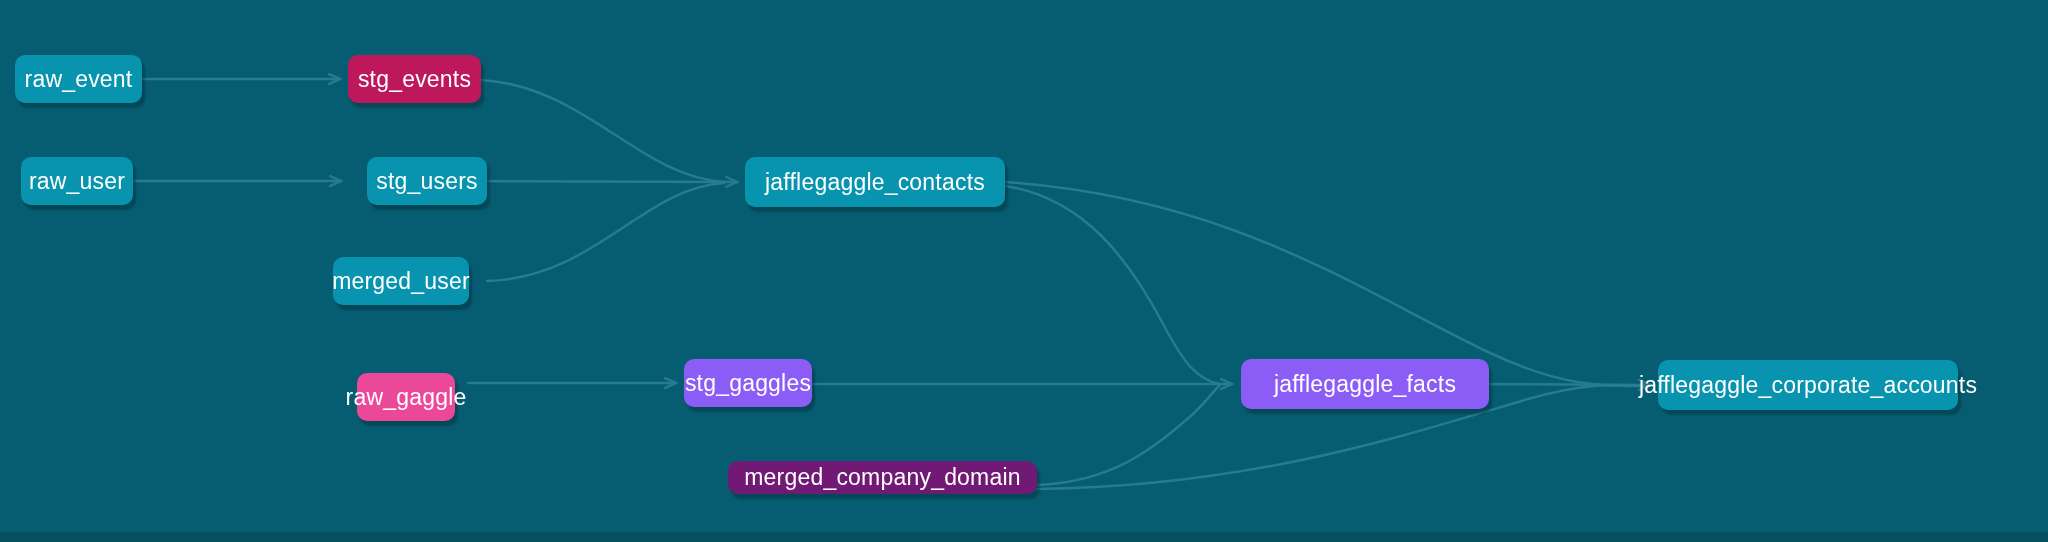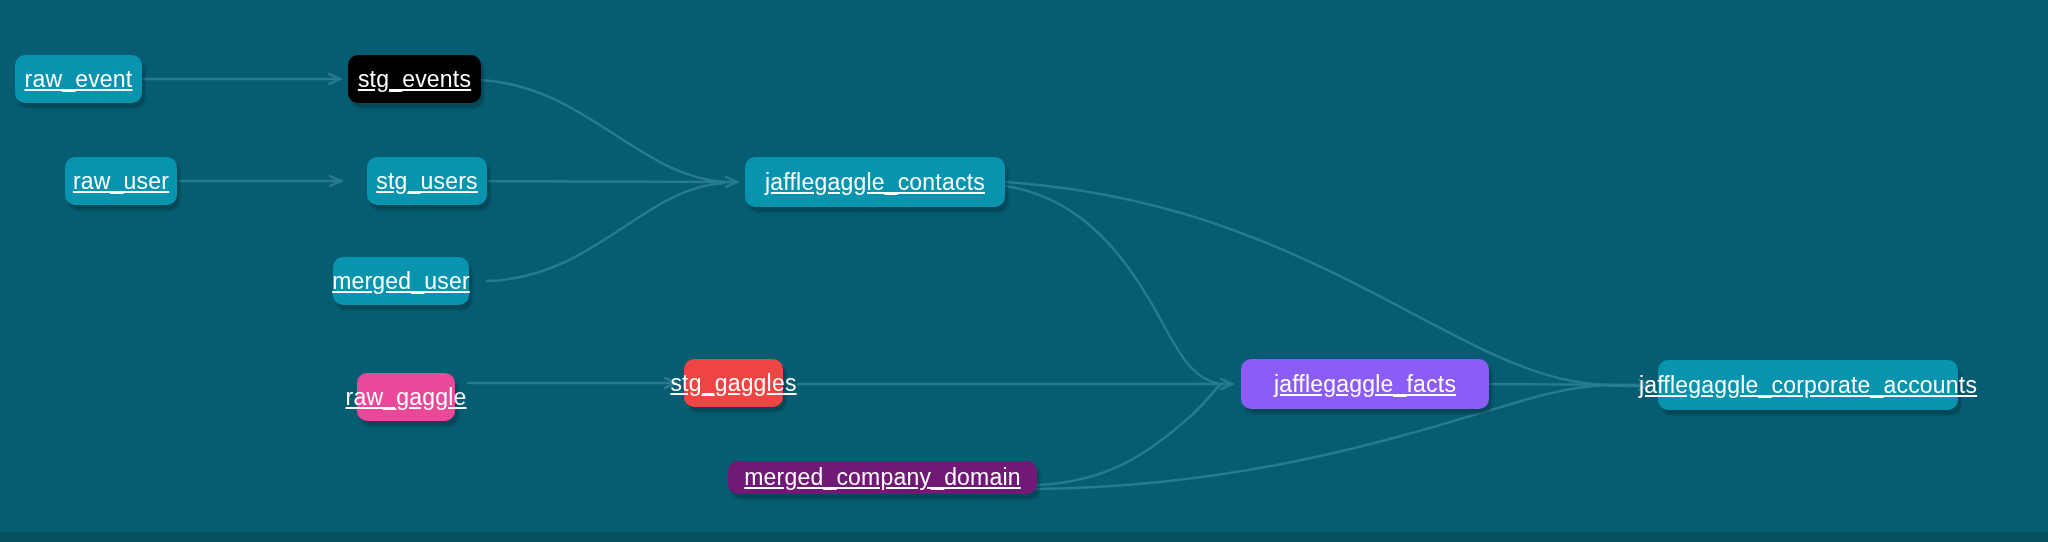--- a/index.html
+++ b/index.html
@@ -35,21 +35,20 @@
     color: #ffffff;
     font-size: 23px;
     letter-spacing: 0.2px;
     text-align: left;
     white-space: nowrap;
     display: flex;
     align-items: center;
     justify-content: center;
     box-shadow: 3px 5px 2px rgba(3, 42, 53, 0.40);
     cursor: pointer;
-    text-decoration: underline;
   }
   .node span {
     pointer-events: none;
   }
   .footer-bar {
     position: absolute;
     left: 0;
     bottom: 0;
     width: 100%;
     height: 10px;
@@ -78,39 +77,39 @@
         <path d="M1037,485 C1112,482 1152,450 1193,414 C1210,398 1215,389 1220,385" stroke="#2a7c90"></path>
         <path d="M1037,489 C1255,487 1415,432 1528,399 C1588,382 1612,385 1646,386" stroke="#2a7c90"></path>
         <path d="M1453,384 L1650,385" stroke="#2a7c90" marker-end="url(#arrow)"></path>
       </g>
   </svg>
 
   <div id="nodeLayer">
       <div class="node" style="left: 15px; top: 55px; width: 127px; height: 48px; background: rgb(8, 148, 174); color: rgb(255, 255, 255);">
         <span>raw_event</span>
       </div>
-      <div class="node" style="left: 348px; top: 55px; width: 133px; height: 48px; background: #000000; color: rgb(255, 255, 255);">
+      <div class="node" style="left: 348px; top: 55px; width: 133px; height: 48px; background: #be185d; color: rgb(255, 255, 255);">
         <span>stg_events</span>
       </div>
-      <div class="node" style="left: 21px; top: 157px; width: 112px; height: 48px; background: rgb(8, 148, 174); color: rgb(255, 255, 255); margin-left: 44px;">
+      <div class="node" style="left: 21px; top: 157px; width: 112px; height: 48px; background: rgb(8, 148, 174); color: rgb(255, 255, 255);">
         <span>raw_user</span>
       </div>
       <div class="node" style="left: 349px; top: 157px; width: 120px; height: 48px; background: rgb(8, 148, 174); color: rgb(255, 255, 255); margin-left: 18px;">
         <span>stg_users</span>
       </div>
       <div class="node" style="left: 333px; top: 257px; width: 136px; height: 48px; background: rgb(8, 148, 174); color: rgb(255, 255, 255);">
         <span>merged_user</span>
       </div>
       <div class="node" style="left: 745px; top: 157px; width: 260px; height: 50px; background: rgb(8, 148, 174); color: #ffffff;">
         <span>jafflegaggle_contacts</span>
       </div>
       <div class="node" style="left: 357px; top: 373px; width: 98px; height: 48px; background: #ec4899; color: rgb(255, 255, 255);">
         <span>raw_gaggle</span>
       </div>
-      <div class="node" style="left: 684px; top: 359px; width: 99px; height: 48px; background: #ef4444; color: rgb(255, 255, 255);">
+      <div class="node" style="left: 684px; top: 359px; width: 128px; height: 48px; background: #8b5cf6; color: rgb(255, 255, 255);">
         <span>stg_gaggles</span>
       </div>
       <div class="node" style="left: 728px; top: 461px; width: 309px; height: 33px; background: #701a75; color: rgb(255, 255, 255);">
         <span>merged_company_domain</span>
       </div>
       <div class="node" style="left: 1241px; top: 359px; width: 248px; height: 50px; background: #8b5cf6; color: rgb(255, 255, 255);">
         <span>jafflegaggle_facts</span>
       </div>
       <div class="node" style="left: 1658px; top: 360px; width: 300px; height: 50px; background: rgb(8, 148, 174); color: rgb(255, 255, 255);">
         <span>jafflegaggle_corporate_accounts</span>

